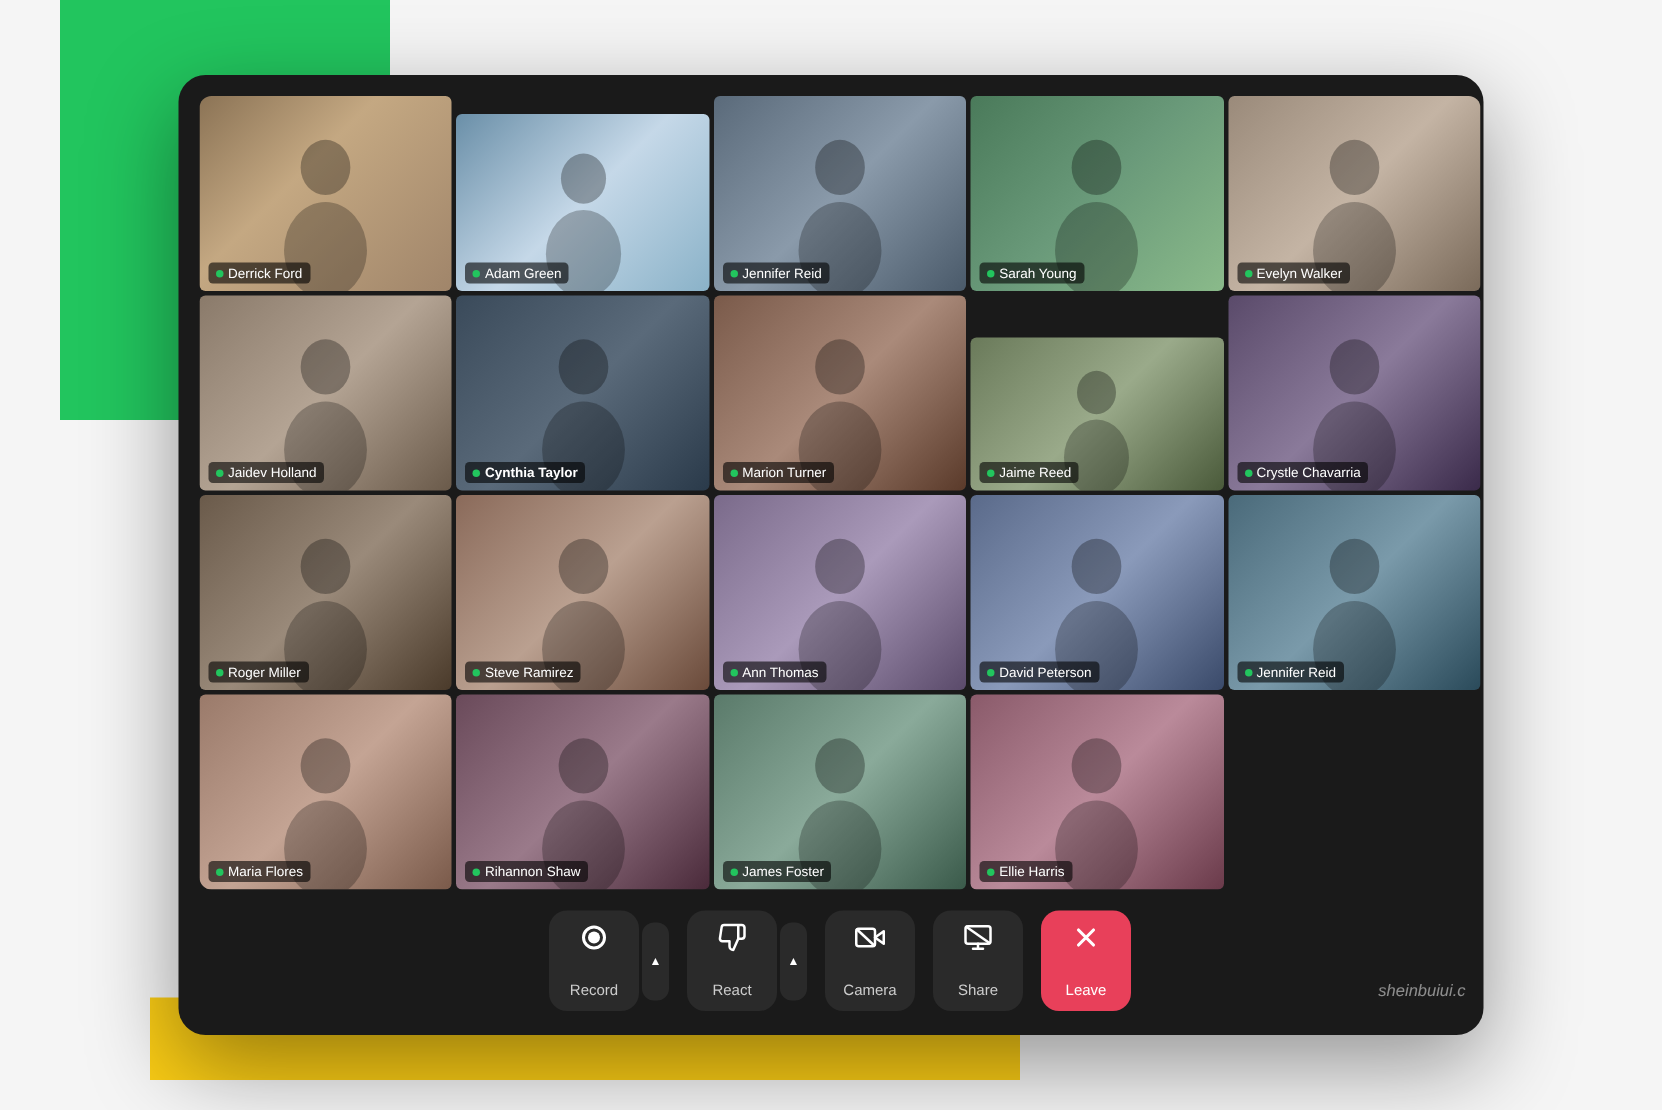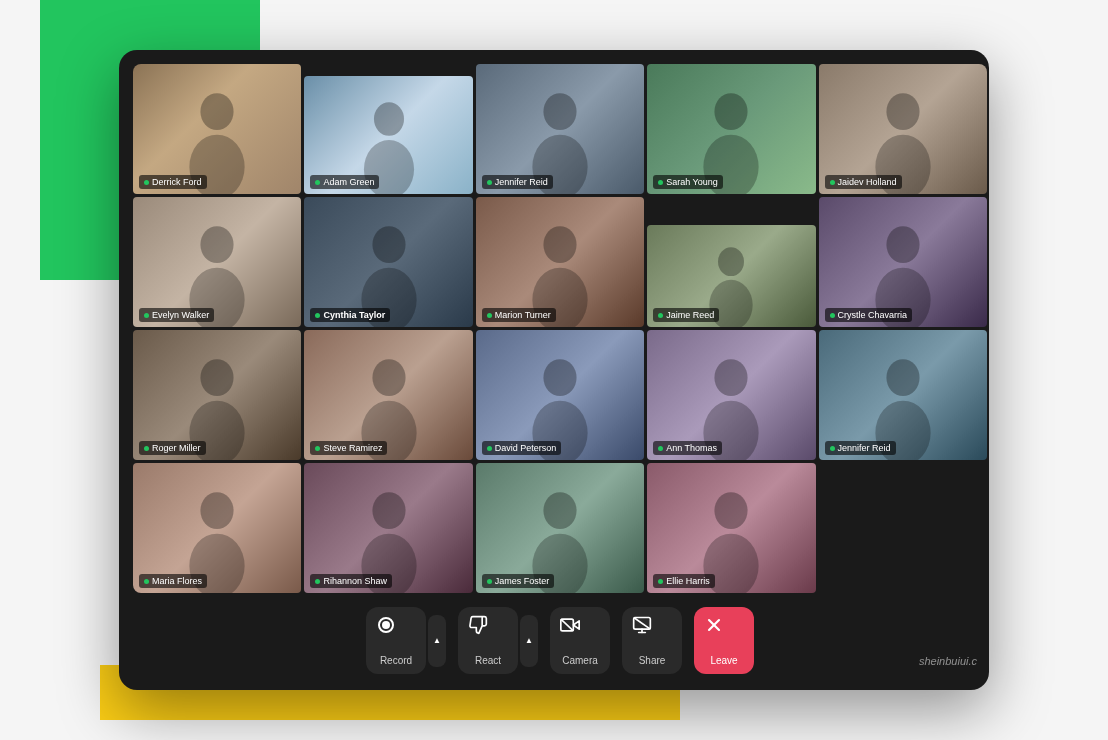--- a/index.html
+++ b/index.html
@@ -146,20 +146,21 @@
     }
 
     .toolbar-btn {
       background: #2a2a2a;
       border: none;
       border-radius: 12px;
       color: #fff;
       cursor: pointer;
       display: flex;
       flex-direction: column;
+      align-items: center;
       justify-content: center;
       gap: 20px;
       padding: 8px 10px;
       min-width: 60px;
     }
     .toolbar-btn.mic-btn {
       background: #fff;
       color: #1a1a1a;
       border-radius: 16px;
       padding: 10px 14px;
@@ -262,42 +263,42 @@
       <svg class="person-silhouette" viewBox="0 0 100 120" xmlns="http://www.w3.org/2000/svg">
         <ellipse cx="50" cy="30" rx="18" ry="20" fill="rgba(0,0,0,0.3)"></ellipse>
         <ellipse cx="50" cy="90" rx="30" ry="35" fill="rgba(0,0,0,0.25)"></ellipse>
       </svg>
       <div class="name-label">
         <div class="mic-dot"></div>
         <span>Sarah Young</span>
       </div>
     </div>
 
+    <div class="video-cell vc-5">
+      <svg class="person-silhouette" viewBox="0 0 100 120" xmlns="http://www.w3.org/2000/svg">
+        <ellipse cx="50" cy="30" rx="18" ry="20" fill="rgba(0,0,0,0.3)"></ellipse>
+        <ellipse cx="50" cy="90" rx="30" ry="35" fill="rgba(0,0,0,0.25)"></ellipse>
+      </svg>
+      <div class="name-label">
+        <div class="mic-dot"></div>
+        <span>Evelyn Walker</span>
+      </div>
+    </div>
+
     <div class="video-cell vc-6">
       <svg class="person-silhouette" viewBox="0 0 100 120" xmlns="http://www.w3.org/2000/svg">
         <ellipse cx="50" cy="30" rx="18" ry="20" fill="rgba(0,0,0,0.3)"></ellipse>
         <ellipse cx="50" cy="90" rx="30" ry="35" fill="rgba(0,0,0,0.25)"></ellipse>
       </svg>
       <div class="name-label">
         <div class="mic-dot"></div>
         <span>Jaidev Holland</span>
       </div>
     </div>
 
-    <div class="video-cell vc-5">
-      <svg class="person-silhouette" viewBox="0 0 100 120" xmlns="http://www.w3.org/2000/svg">
-        <ellipse cx="50" cy="30" rx="18" ry="20" fill="rgba(0,0,0,0.3)"></ellipse>
-        <ellipse cx="50" cy="90" rx="30" ry="35" fill="rgba(0,0,0,0.25)"></ellipse>
-      </svg>
-      <div class="name-label">
-        <div class="mic-dot"></div>
-        <span>Evelyn Walker</span>
-      </div>
-    </div>
-
     <div class="video-cell vc-7">
       <svg class="person-silhouette" viewBox="0 0 100 120" xmlns="http://www.w3.org/2000/svg">
         <ellipse cx="50" cy="30" rx="18" ry="20" fill="rgba(0,0,0,0.3)"></ellipse>
         <ellipse cx="50" cy="90" rx="30" ry="35" fill="rgba(0,0,0,0.25)"></ellipse>
       </svg>
       <div class="name-label">
         <div class="mic-dot"></div>
         <span>Cynthia Taylor</span>
       </div>
     </div>
@@ -351,39 +352,39 @@
       <svg class="person-silhouette" viewBox="0 0 100 120" xmlns="http://www.w3.org/2000/svg">
         <ellipse cx="50" cy="30" rx="18" ry="20" fill="rgba(0,0,0,0.3)"></ellipse>
         <ellipse cx="50" cy="90" rx="30" ry="35" fill="rgba(0,0,0,0.25)"></ellipse>
       </svg>
       <div class="name-label">
         <div class="mic-dot"></div>
         <span>Steve Ramirez</span>
       </div>
     </div>
 
+    <div class="video-cell vc-15">
+      <svg class="person-silhouette" viewBox="0 0 100 120" xmlns="http://www.w3.org/2000/svg">
+        <ellipse cx="50" cy="30" rx="18" ry="20" fill="rgba(0,0,0,0.3)"></ellipse>
+        <ellipse cx="50" cy="90" rx="30" ry="35" fill="rgba(0,0,0,0.25)"></ellipse>
+      </svg>
+      <div class="name-label">
+        <div class="mic-dot"></div>
+        <span>Ann Thomas</span>
+      </div>
+    </div>
+
     <div class="video-cell vc-14">
       <svg class="person-silhouette" viewBox="0 0 100 120" xmlns="http://www.w3.org/2000/svg">
         <ellipse cx="50" cy="30" rx="18" ry="20" fill="rgba(0,0,0,0.3)"></ellipse>
         <ellipse cx="50" cy="90" rx="30" ry="35" fill="rgba(0,0,0,0.25)"></ellipse>
       </svg>
       <div class="name-label">
         <div class="mic-dot"></div>
         <span>David Peterson</span>
-      </div>
-    </div>
-
-    <div class="video-cell vc-15">
-      <svg class="person-silhouette" viewBox="0 0 100 120" xmlns="http://www.w3.org/2000/svg">
-        <ellipse cx="50" cy="30" rx="18" ry="20" fill="rgba(0,0,0,0.3)"></ellipse>
-        <ellipse cx="50" cy="90" rx="30" ry="35" fill="rgba(0,0,0,0.25)"></ellipse>
-      </svg>
-      <div class="name-label">
-        <div class="mic-dot"></div>
-        <span>Ann Thomas</span>
       </div>
     </div>
 
     <div class="video-cell vc-16">
       <svg class="person-silhouette" viewBox="0 0 100 120" xmlns="http://www.w3.org/2000/svg">
         <ellipse cx="50" cy="30" rx="18" ry="20" fill="rgba(0,0,0,0.3)"></ellipse>
         <ellipse cx="50" cy="90" rx="30" ry="35" fill="rgba(0,0,0,0.25)"></ellipse>
       </svg>
       <div class="name-label">
         <div class="mic-dot"></div>

